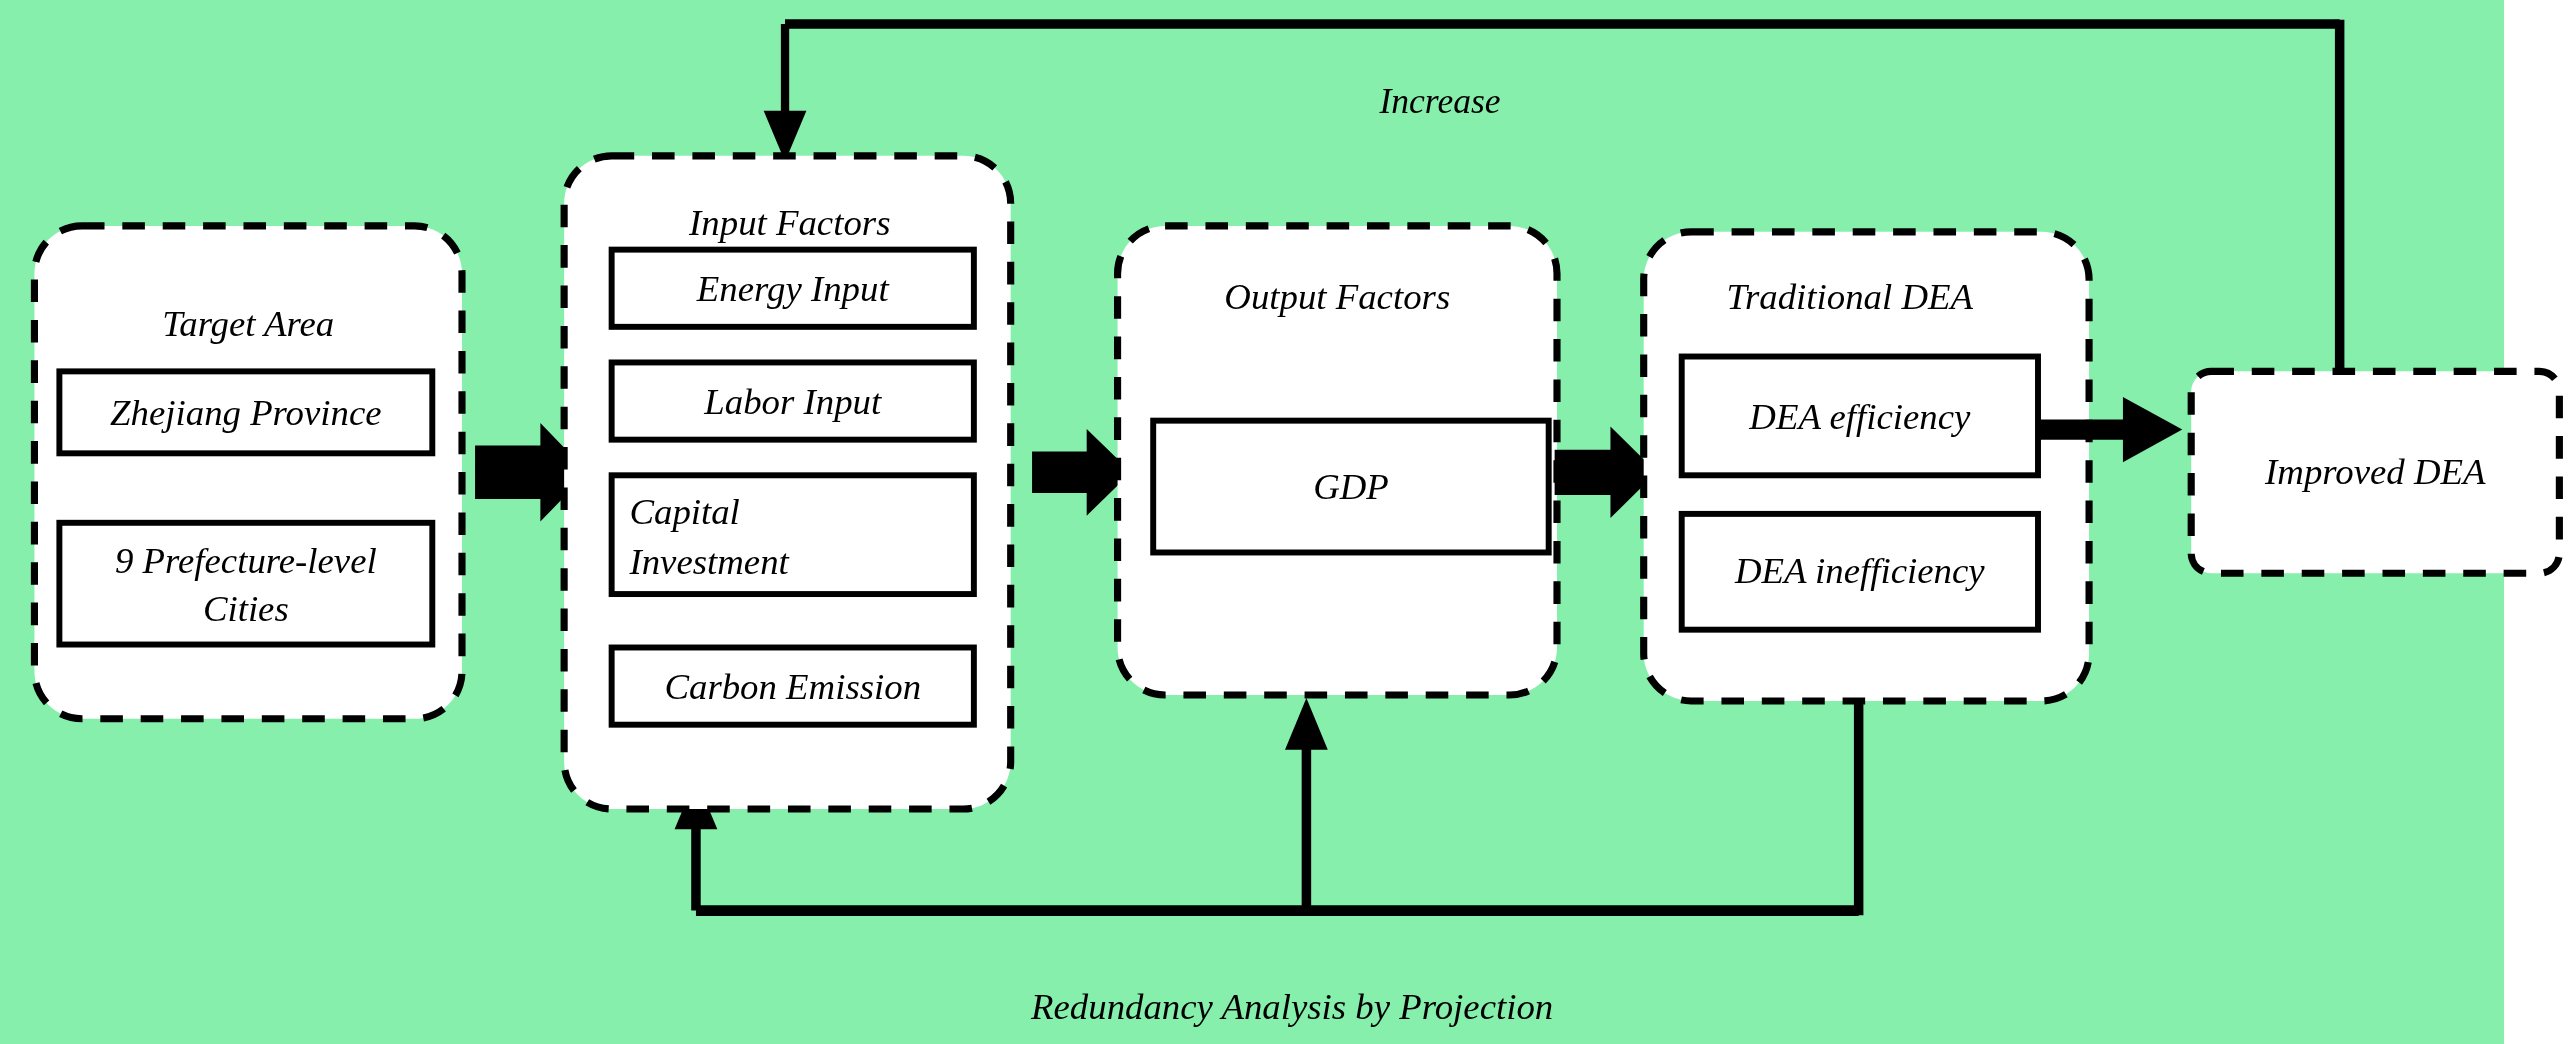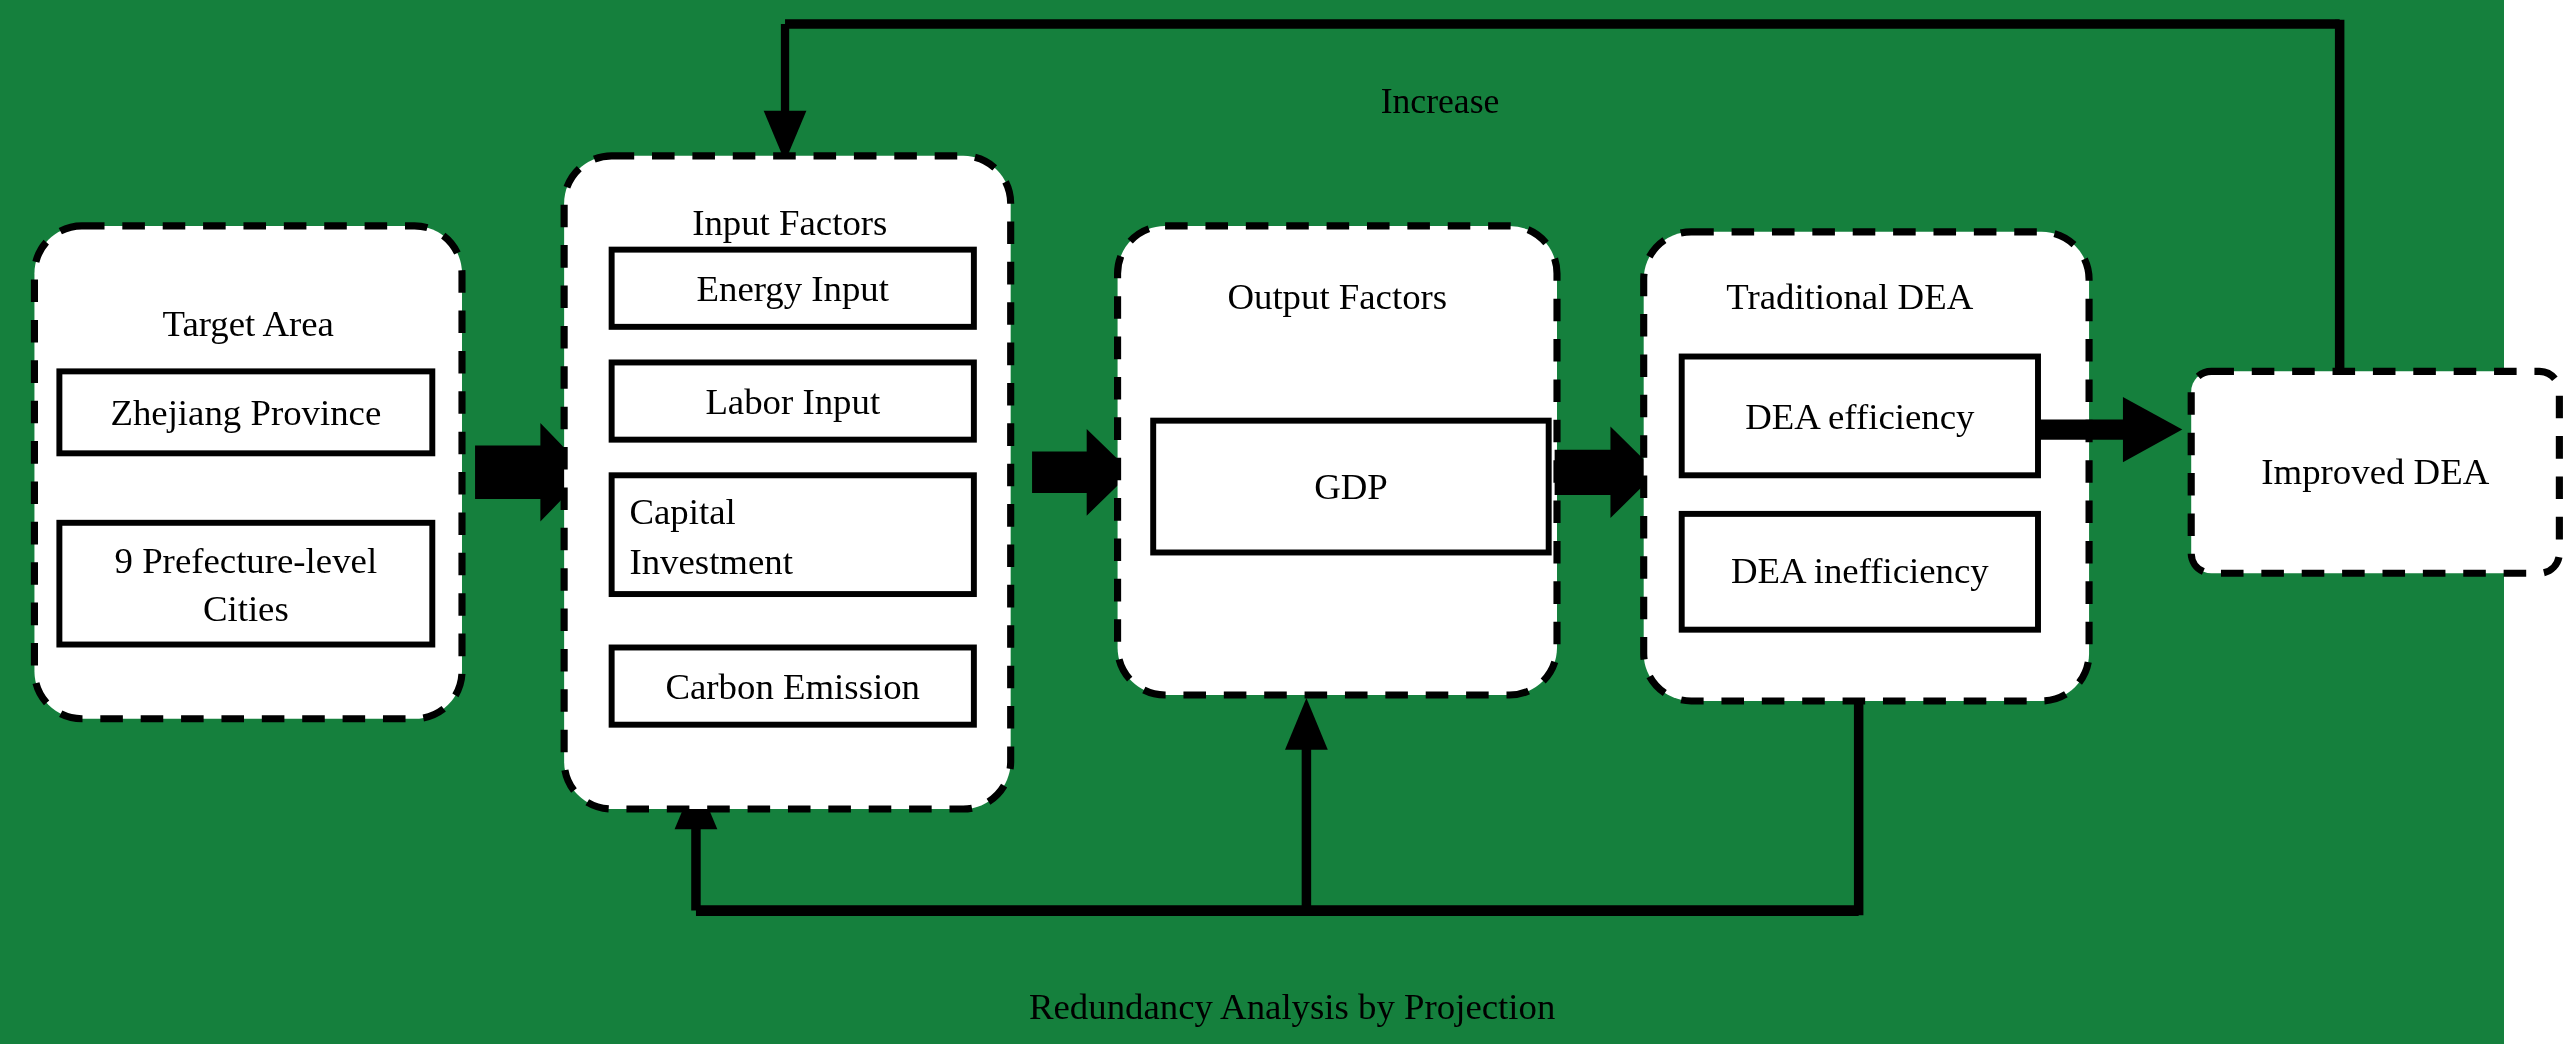--- a/index.html
+++ b/index.html
@@ -2,21 +2,21 @@
 <html style="font-size:9.5px"><head>
 <meta charset="utf-8">
 <style>
   html,body{margin:0;padding:0;background:#ffffff;}
   body{
     width:2576px;height:1045px;
     font-family:"Liberation Serif","DejaVu Serif",serif;
     color:#000;
     overflow:hidden;
   }
-  #stage{position:relative;width:2504px;height:1045px;background:#15803d;}
+  #stage{position:relative;width:2504px;height:1045px;background:#86efac;font-style:italic;}
   svg#diagram{position:absolute;left:0;top:0;width:2576px;height:1045px;}
   .grp-label,.box-label,.edge-label,.caption{
     font-family:"Liberation Serif","DejaVu Serif",serif;
     fill:#000;
   }
 </style>
 </head>
 <body>
 
 <div id="stage">

